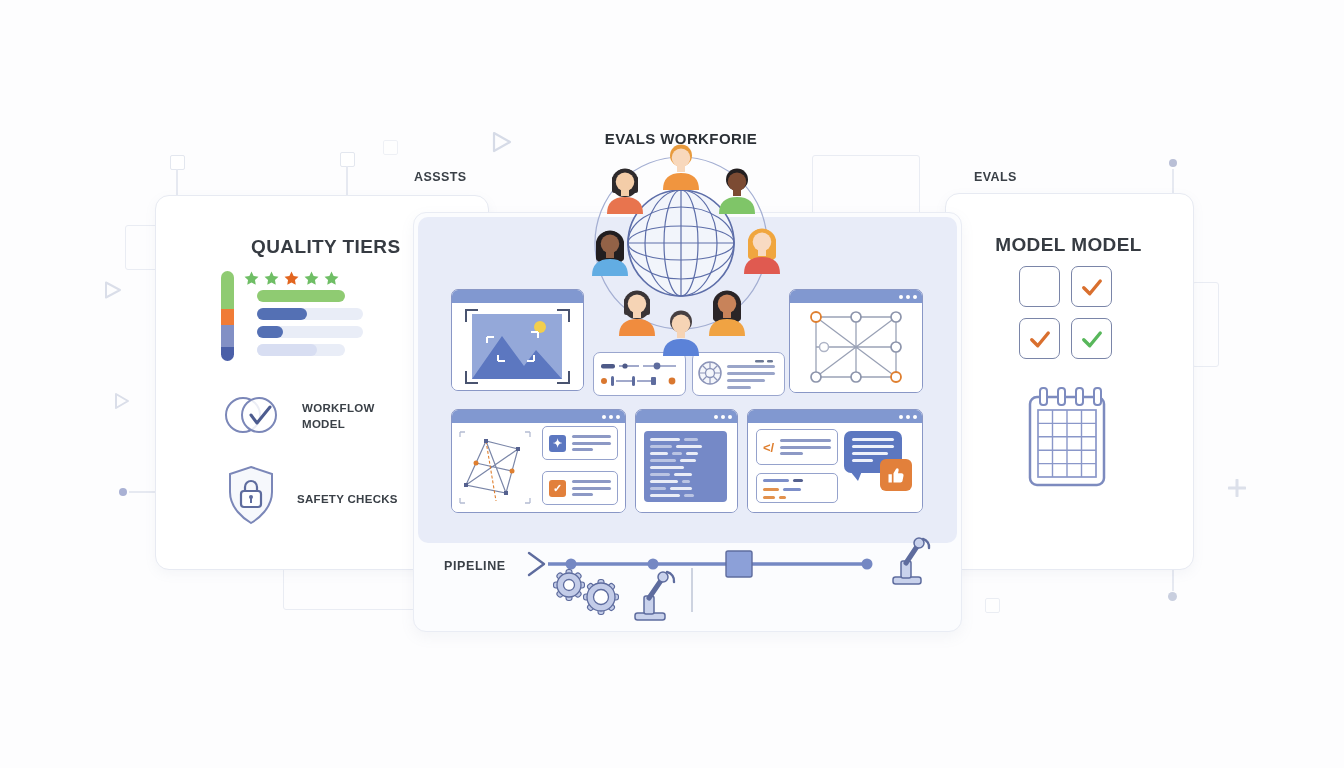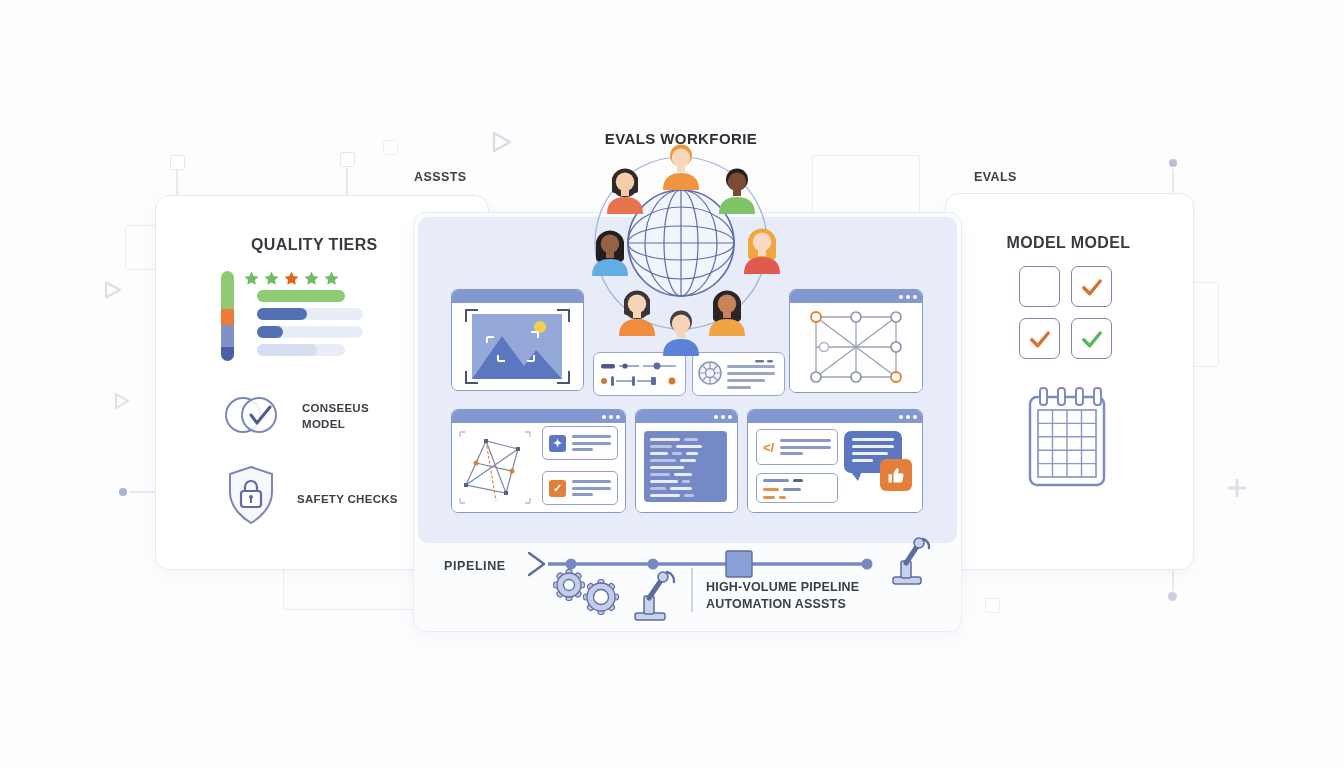--- a/index.html
+++ b/index.html
@@ -9,21 +9,21 @@
   
   .decor-sq{position:absolute;width:13px;height:13px;border:1.5px solid #E3E7EF;border-radius:2px;background:#fff;}
   .decor-line{position:absolute;background:#E6E9F1;}
   .decor-rect{position:absolute;border:1.5px solid #E9ECF3;border-radius:3px;}
   .decor-dot{position:absolute;border-radius:50%;background:#B9BFD6;}
   
   .panel{position:absolute;background:#fff;border:1.5px solid #E7EAF2;border-radius:14px;
          box-shadow:0 4px 12px rgba(125,135,170,.07);}
   .back-sliver{position:absolute;background:#EFF1F7;border:1.5px solid #E3E6F0;border-radius:12px;}
   .section-label{position:absolute;font-size:12.5px;font-weight:bold;letter-spacing:.4px;color:#3A4047;}
-  .panel-title{position:absolute;font-size:16px;font-weight:bold;letter-spacing:.4px;color:#363B42;}
+  .panel-title{position:absolute;font-size:19px;font-weight:bold;letter-spacing:.4px;color:#363B42;}
   .big-title{position:absolute;left:540px;top:130px;width:282px;text-align:center;
              font-size:15px;font-weight:bold;letter-spacing:.4px;color:#2B3036;}
   
   #tier-bar{position:absolute;left:221px;top:271px;width:13px;height:90px;border-radius:7px;
             overflow:hidden;display:flex;flex-direction:column;}
   #stars{position:absolute;left:243px;top:270px;display:flex;gap:3px;}
   #quality-bars{position:absolute;left:257px;top:290px;}
   .qbar{position:relative;height:12px;margin-bottom:6px;width:112px;}
   .qtrack{position:absolute;left:0;top:0;height:12px;border-radius:6px;background:#E9EDF7;}
   .qfill{position:absolute;left:0;top:0;height:12px;border-radius:6px;}
@@ -157,21 +157,21 @@
       <div class="qfill" style="width:60px;background:#D8DEF2"></div>
     </div>
   </div>
 
 <svg class="abs" style="left:220px;top:388px;z-index:2;" width="76" height="54" viewBox="0 0 76 54">
   <circle cx="23" cy="27" r="17" fill="#fff" stroke="#7B87B8" stroke-width="2"></circle>
   <circle cx="39" cy="27" r="17" fill="rgba(255,255,255,.85)" stroke="#7B87B8" stroke-width="2"></circle>
   <path d="M31,27 l6,8 l13,-16" fill="none" stroke="#4D5C8F" stroke-width="3" stroke-linecap="round" stroke-linejoin="round"></path>
 </svg>
 <div class="side-label" style="left:302px;top:400px;z-index:2;">
-  <div>CONSEEUS</div>
+  <div>WORKFLOW</div>
   <div>MODEL</div>
 </div>
 
 <svg class="abs" style="left:224px;top:464px;z-index:2;" width="54" height="64" viewBox="0 0 54 64">
   <path d="M27,3 L48,10 V28 C48,44 34,55 27,59 C20,55 6,44 6,28 V10 Z" fill="#F6F8FC" stroke="#7B87B8" stroke-width="2"></path>
   <rect x="17" y="27" width="20" height="16" rx="3" fill="#fff" stroke="#5E6C9E" stroke-width="2.2"></rect>
   <path d="M21,27 v-4 a6,6 0 0 1 12,0 v4" fill="none" stroke="#5E6C9E" stroke-width="2.2"></path>
   <circle cx="27" cy="33" r="2" fill="#5E6C9E"></circle>
     <rect x="26" y="34" width="2" height="5" fill="#5E6C9E"></rect>
 </svg>
@@ -435,24 +435,20 @@
       </g>
       <g transform="translate(82,4)">
      <rect x="4" y="44" width="30" height="7" rx="2.5" fill="#C9D2EC" stroke="#5E6C9E" stroke-width="1.5"></rect>
      <rect x="13" y="27" width="10" height="18" rx="2" fill="#C9D2EC" stroke="#5E6C9E" stroke-width="1.5"></rect>
      <path d="M18,29 L31,10" stroke="#5E6C9E" stroke-width="5" stroke-linecap="round"></path>
      <circle cx="32" cy="8" r="5" fill="#C9D2EC" stroke="#5E6C9E" stroke-width="1.5"></circle>
      <path d="M36,3 a9,9 0 0 1 7,10" fill="none" stroke="#5E6C9E" stroke-width="2.4" stroke-linecap="round"></path>
    </g>
     </svg>
   <div id="wf-divider"></div>
-  <div id="wf-caption">
-    <div>HIGH-VOLUME PIPELINE</div>
-    <div>AUTOMATION ASSSTS</div>
-  </div>
 </div>
 
 <div id="globe-wrap">
   <svg width="270" height="230" viewBox="0 0 270 230" style="position:absolute;left:0;top:0;">
     <circle cx="136" cy="110" r="86" fill="none" stroke="#A3AED2" stroke-width="1.2"></circle>
     <circle cx="136" cy="110" r="53" fill="#F2F5FB" stroke="#5D6EA9" stroke-width="1.7"></circle>
     <ellipse cx="136" cy="110" rx="36" ry="53" fill="none" stroke="#5D6EA9" stroke-width="1.2"></ellipse>
     <ellipse cx="136" cy="110" rx="17" ry="53" fill="none" stroke="#5D6EA9" stroke-width="1.2"></ellipse>
     <line x1="136" y1="57" x2="136" y2="163" stroke="#5D6EA9" stroke-width="1.2"></line>
     <ellipse cx="136" cy="110" rx="53" ry="36" fill="none" stroke="#5D6EA9" stroke-width="1.2"></ellipse>

